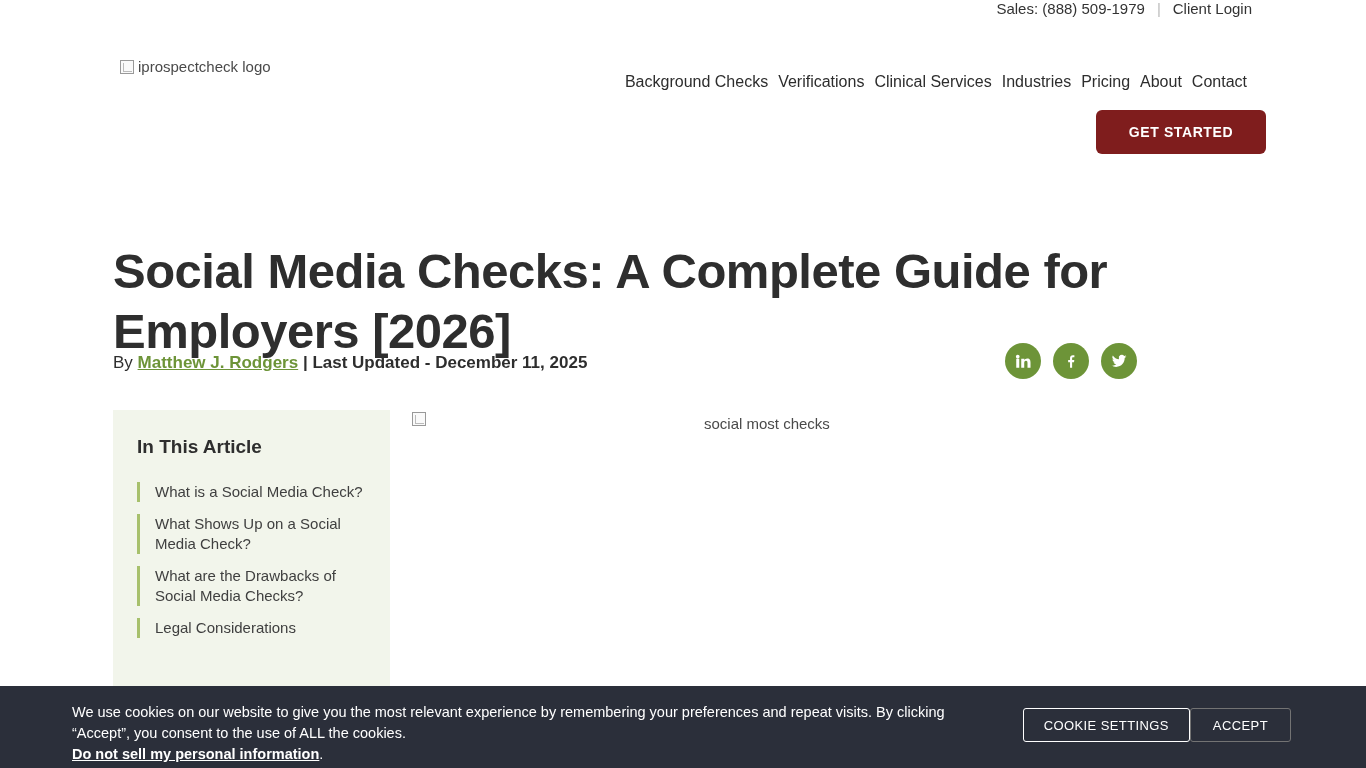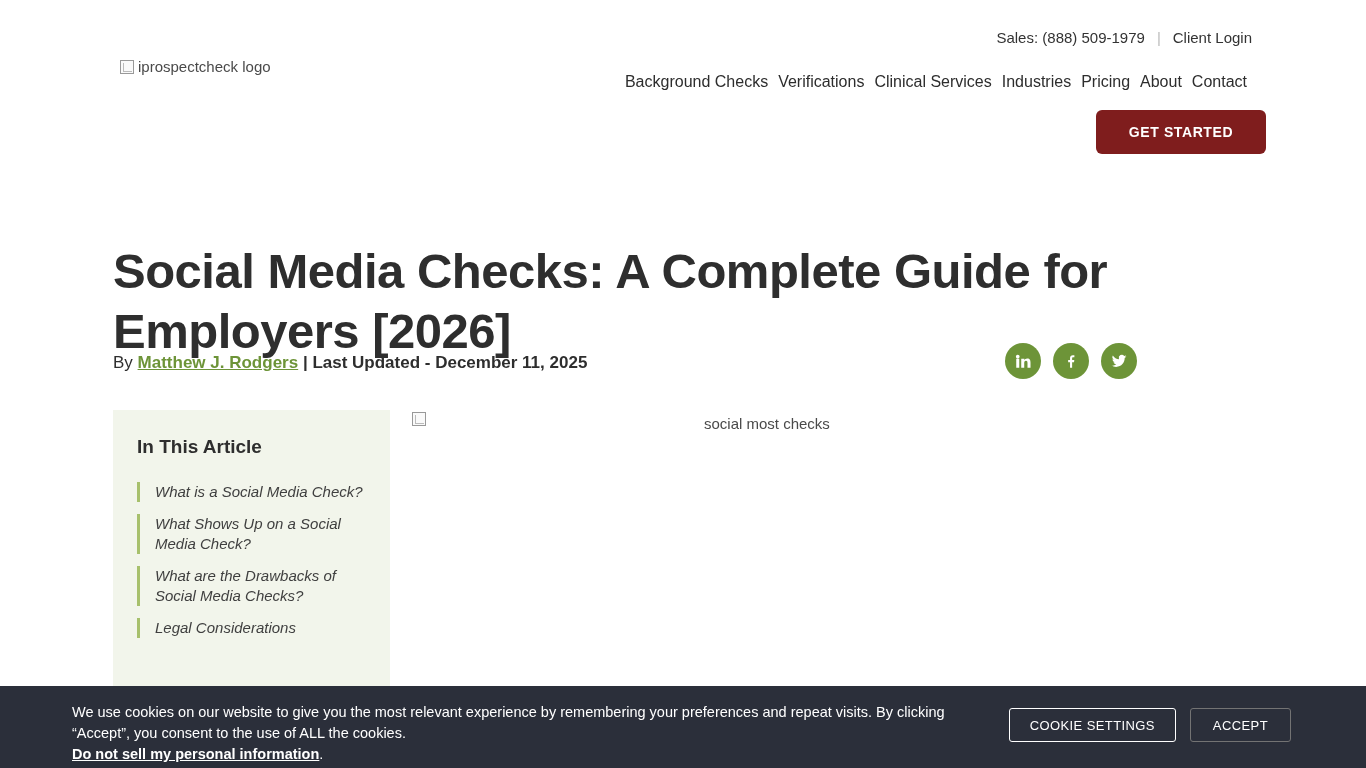--- a/index.html
+++ b/index.html
@@ -16,21 +16,21 @@
     background: #ffffff;
   }
 
   
   .topbar {
     position: absolute;
     top: 0; left: 0; right: 0;
     height: 46px;
     display: flex;
     justify-content: flex-end;
-    align-items: flex-end;
+    align-items: flex-start;
     padding-right: 114px;
     font-size: 15px;
     color: #333333;
   }
   .topbar a { color: #333333; text-decoration: none; }
   .topbar .sep { margin: 0 12px; color: #bbbbbb; }
 
   
   .header {
     position: absolute;
@@ -146,21 +146,20 @@
     font-weight: bold;
   }
   .toc ul {
     margin: 0; padding: 0;
     list-style: none;
   }
   .toc li {
     border-left: 3px solid #a7c06c;
     padding: 0 0 0 15px;
     margin-bottom: 12px;
-    font-style: italic;
   }
   .toc li a {
     display: block;
     font-size: 15px;
     line-height: 20px;
     color: #3f3f3f;
     text-decoration: none;
   }
 
   
@@ -200,21 +199,20 @@
   }
   .cookie-link {
     color: #ffffff;
     text-decoration: underline;
     font-weight: bold;
   }
   .cookie-buttons {
     position: absolute;
     right: 75px; top: 22px;
     display: flex;
-    gap: 14px;
   }
   .btn-outline {
     background: transparent;
     border: 1px solid #ffffff;
     color: #ffffff;
     font-size: 13px;
     letter-spacing: 0.4px;
     padding: 0 20px;
     height: 34px;
     border-radius: 3px;

